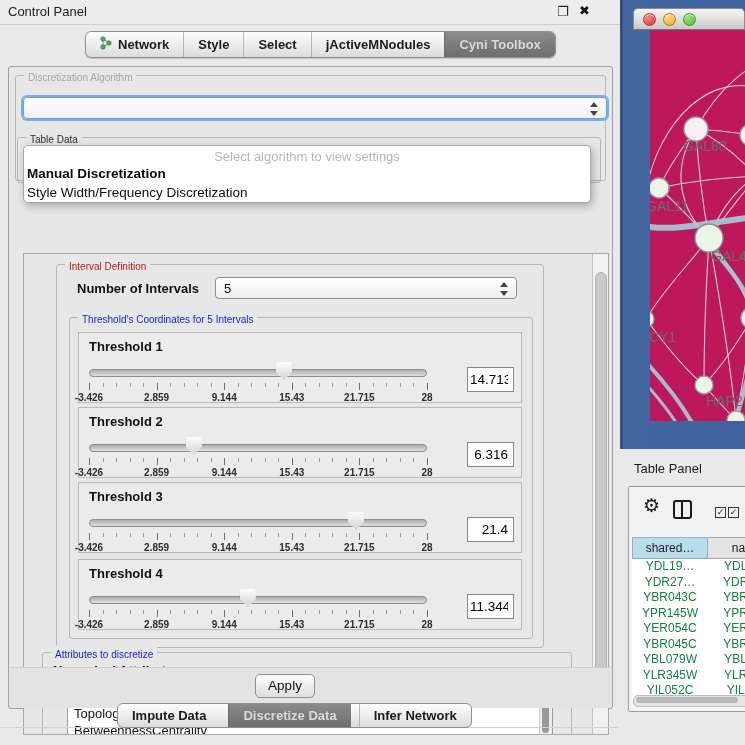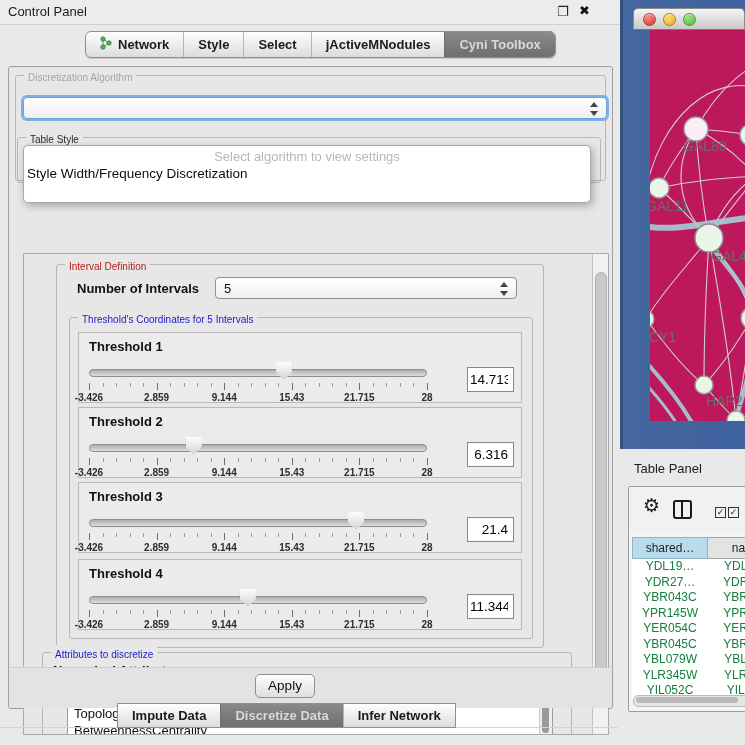--- a/index.html
+++ b/index.html
@@ -52,21 +52,21 @@
   .scale-labels span{position:absolute;transform:translateX(-50%);font-size:10px;font-weight:bold;color:#2d2d2d;white-space:nowrap;}
   .val-input{position:absolute;left:378px;top:10px;width:47px;height:25px;border:1px solid #888;background:#fff;font-family:"Liberation Sans",sans-serif;font-size:13.5px;text-align:right;padding:0 5px 0 2px;box-sizing:border-box;color:#000;}
   
   .attr-list{position:absolute;left:24px;top:34px;width:484px;height:60px;background:#fff;border:1px solid #9c9c9c;overflow:hidden;}
   .attr-item{font-size:13px;color:#111;line-height:17px;padding-left:6px;white-space:nowrap;}
   .attr-vsb{position:absolute;right:0;top:0;width:12px;height:100%;background:#eee;border-left:1px solid #ccc;}
   .attr-vsb .thumb{position:absolute;left:2px;top:3px;width:7px;height:42px;background:#9a9a9a;border-radius:4px;}
   
   .apply-bar{position:absolute;left:1px;top:600px;width:601px;height:40px;background:#e3e3e3;border-top:1px solid #cfcfcf;}
   .btn{position:absolute;height:22px;background:linear-gradient(#fdfdfd,#dedede);border:1px solid #8f8f8f;border-radius:5px;font-size:13.5px;color:#111;text-align:center;line-height:22px;}
-  .tabs-bottom{position:absolute;left:117px;top:703px;height:23px;display:flex;border:1px solid #8f8f8f;border-radius:0;overflow:hidden;background:linear-gradient(#fefefe,#dcdcdc);z-index:5;}
+  .tabs-bottom{position:absolute;left:117px;top:703px;height:23px;display:flex;border:1px solid #8f8f8f;border-radius:6px;overflow:hidden;background:linear-gradient(#fefefe,#dcdcdc);z-index:5;gap:8px;}
   .divider-bottom{position:absolute;left:0;top:727px;width:618px;height:1px;background:#d4d4d4;}
   
   .net-frame{position:absolute;left:620px;top:0;width:125px;height:449px;background:linear-gradient(90deg,#33517f 0,#33517f 3px,#44679f 3px,#3f62a0 100%);}
   .mac-titlebar{position:absolute;left:633px;top:8px;width:112px;height:22px;background:linear-gradient(#f5f5f5,#c9c9c9);border:1px solid #8b8b8b;border-bottom-color:#777;border-radius:5px 5px 0 0;box-sizing:border-box;}
   .light{position:absolute;top:4px;width:13px;height:13px;border-radius:50%;box-shadow:inset 0 1px 1px rgba(255,255,255,.7);}
   .light.red{left:9px;background:radial-gradient(circle at 35% 30%,#f58d82,#d9352a);border:1px solid #a8382c;box-sizing:border-box;}
   .light.yellow{left:29px;background:radial-gradient(circle at 35% 30%,#fddb77,#eca61f);border:1px solid #ad7b1e;box-sizing:border-box;}
   .light.green{left:49px;background:radial-gradient(circle at 35% 30%,#a0e07e,#53b93a);border:1px solid #4f8f34;box-sizing:border-box;}
   .net-canvas{position:absolute;left:610px;top:30px;width:112px;height:391px;background:#be185d;overflow:hidden;margin-left:40px;}
   
@@ -137,32 +137,33 @@
     </div>
 
     <div class="combo focusring" style="left:14px;top:30px;width:584px;z-index:10;">
       <span class="spinner">
           <i class="up"></i>
           <i class="dn"></i>
         </span>
     </div>
 
     <div class="group" style="left:8px;top:70px;width:582px;height:44px;">
-      <span class="gtitle" style="color:#2b2b2b;">Table Style</span>
+      <span class="gtitle" style="color:#2b2b2b;">Table Data</span>
       <div class="combo" style="left:8px;top:12px;width:558px;">
         <span>galFiltered.sif default node</span>
         <span class="spinner">
             <i class="up"></i>
             <i class="dn"></i>
           </span>
       </div>
     </div>
 
     <div class="popup">
       <div class="hint">Select algorithm to view settings</div>
+      <div class="opt bold">Manual Discretization</div>
       <div class="opt">Style Width/Frequency Discretization</div>
     </div>
 
     <div class="scrollpane">
 
       <div class="group" style="left:32px;top:10px;width:486px;height:382px;">
         <span class="gtitle" style="color:#b91c1c;">Interval Definition</span>
 
         <div class="num-row">
           <span class="blabel">Number of Intervals</span>

